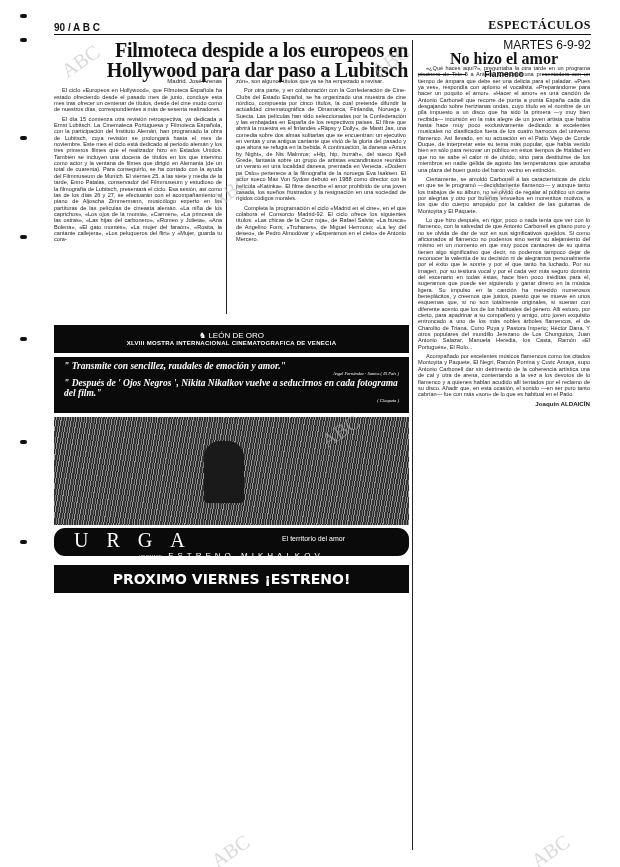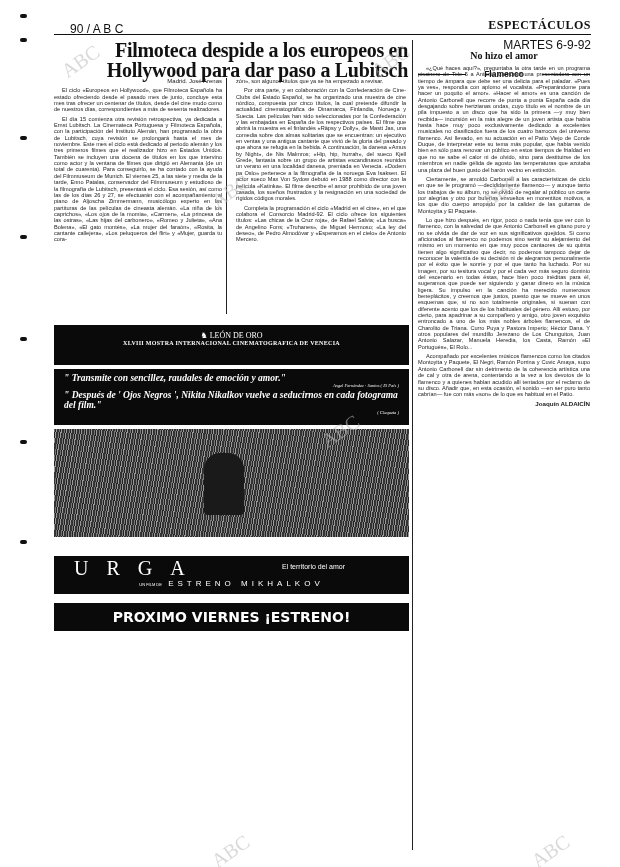--- a/index.html
+++ b/index.html
@@ -1,45 +1,45 @@
 <!DOCTYPE html>
 <html><head>
 <meta charset="utf-8">
 <style>
   html,body{margin:0;padding:0;background:#fff;}
   body{width:620px;height:867px;position:relative;overflow:hidden;color:#111;}
   .page{position:absolute;left:0;top:0;width:620px;height:867px;}
   .marks span{position:absolute;background:#111;width:7px;height:4px;border-radius:2px;}
   .hdr{position:absolute;left:54px;top:20px;width:537px;height:14px;border-bottom:1px solid #111;font-family:"Liberation Sans",sans-serif;}
-  .hdr .pg{position:absolute;left:16px;top:2px;font-size:12px;font-weight:normal;}
+  .hdr .pg{position:absolute;left:0;top:2px;font-size:10px;font-weight:bold;}
   .hdr .sec{position:absolute;left:0;width:537px;top:-2px;text-align:right;font-family:"Liberation Serif",serif;font-weight:bold;font-size:12px;letter-spacing:0.5px;}
   .hdr .date{position:absolute;right:0;top:2px;font-size:12px;margin-top:16px;}
   .headline{position:absolute;left:58px;top:40px;width:350px;text-align:right;font-family:"Liberation Serif",serif;font-weight:bold;font-size:20px;line-height:20px;letter-spacing:-0.3px;}
   .col{position:absolute;font-family:"Liberation Sans",sans-serif;font-size:5.6px;line-height:6.35px;text-align:justify;color:#222;}
   .col p{margin:0 0 3px 0;text-indent:8px;}
   .byline{text-align:right;font-size:6px;margin-bottom:5px;text-indent:0 !important;}
   .vrule{position:absolute;width:1px;background:#222;}
   .fl-kicker{position:absolute;left:418px;top:41px;width:172px;text-align:center;font-family:"Liberation Sans",sans-serif;font-size:8.5px;font-weight:bold;margin-top:28px;}
   .fl-kicker:before,.fl-kicker:after{content:"";position:absolute;top:5px;width:48px;height:1px;background:#111;}
   .fl-kicker:before{left:0;} .fl-kicker:after{right:0;}
-  .fl-title{position:absolute;left:418px;top:50px;width:172px;text-align:center;font-family:"Liberation Serif",serif;font-weight:bold;font-size:10px;}
+  .fl-title{position:absolute;left:418px;top:50px;width:172px;text-align:center;font-family:"Liberation Serif",serif;font-weight:bold;font-size:16px;}
   .author{text-align:right;font-weight:bold;font-size:6.2px;margin-top:3px;text-indent:0 !important;}
   .ad{position:absolute;left:54px;top:325px;width:355px;}
   .ad .blk{background:#0a0a0a;color:#fff;}
-  .leon{height:40px;text-align:center;font-family:Liberation Serif, serif;}
+  .leon{height:28px;text-align:center;font-family:Liberation Sans, sans-serif;}
   .leon .t1{font-size:8px;padding-top:6px;}
   .leon .t2{font-size:6px;font-weight:bold;letter-spacing:0.3px;}
   .quotes{margin-top:4px;height:48px;padding:4px 10px;font-family:"Liberation Serif",serif;font-style:italic;font-weight:bold;}
   .quotes .q{font-size:9.5px;line-height:10px;}
   .quotes .src{font-size:4.5px;text-align:right;font-weight:normal;margin-bottom:2px;}
   .photo{margin-top:4px;height:108px;background:
       repeating-linear-gradient(100deg,#777 0 1px,#222 1px 2px,#999 2px 3px,#333 3px 5px);
       position:relative;}
   .photo .figure{position:absolute;left:150px;top:24px;width:40px;height:62px;background:#1a1a1a;border-radius:16px 16px 4px 4px;}
-  .urga{margin-top:19px;height:38px;text-align:center;position:relative;}
+  .urga{margin-top:3px;height:28px;text-align:center;position:relative;border-radius:11px;}
   .urga .big{position:absolute;left:20px;top:1px;font-family:"Liberation Serif",serif;font-size:20px;letter-spacing:18px;}
   .urga .sub{position:absolute;left:228px;top:7px;font-size:7px;font-family:"Liberation Sans",sans-serif;}
   .urga .dir{position:absolute;left:0;width:355px;top:23px;font-family:"Liberation Sans",sans-serif;font-size:8px;letter-spacing:4px;}
   .estreno{margin-top:9px;height:28px;text-align:center;font-family:"DejaVu Sans",sans-serif;font-weight:bold;font-size:14px;line-height:28px;}
   .wm{position:absolute;font-family:"Liberation Serif",serif;font-size:20px;color:#bbb;transform:rotate(-35deg);opacity:0.55;}
 </style>
 </head>
 <body>
 
 <div class="page">

